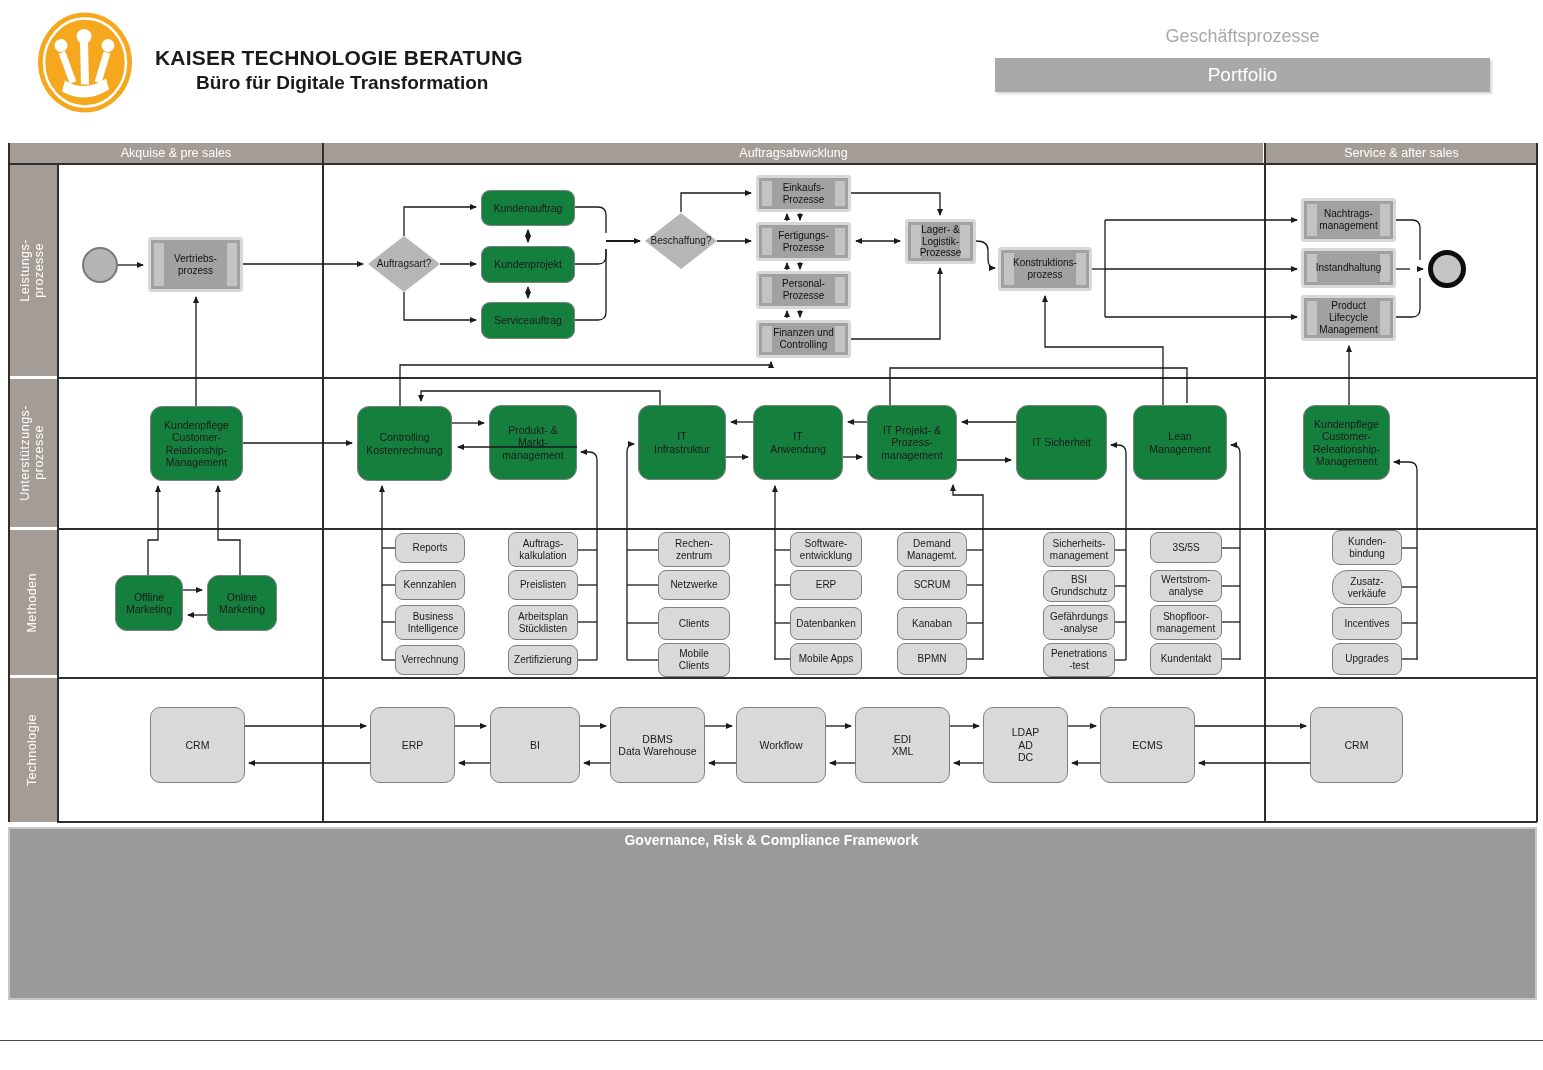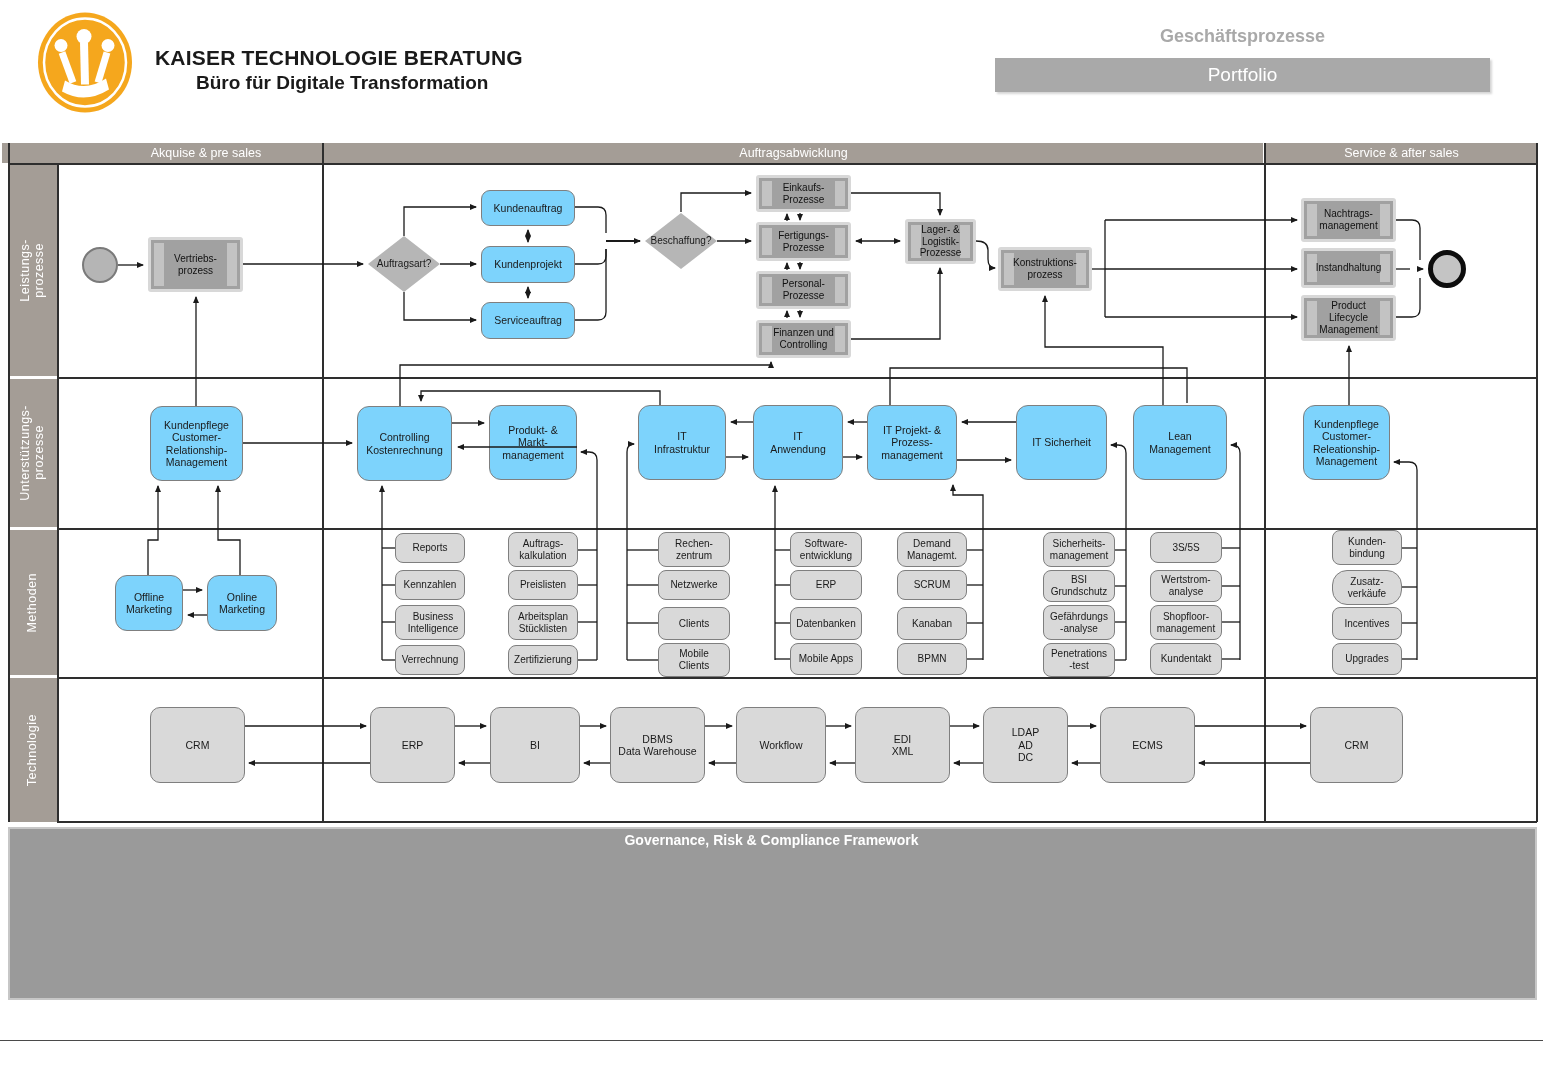--- a/index.html
+++ b/index.html
@@ -3,35 +3,35 @@
 <meta charset="utf-8">
 <style>
   html,body{margin:0;padding:0;background:#fff;}
   #stage{position:relative;width:1543px;height:1070px;background:#fff;overflow:hidden;
          font-family:"Liberation Sans",sans-serif;color:#1a1a1a;}
   
   .logo{position:absolute;left:35px;top:10px;width:100px;height:105px;}
   .co-name{position:absolute;left:155px;top:46px;font-size:21px;font-weight:bold;letter-spacing:.2px;white-space:nowrap;}
   .co-sub{position:absolute;left:196px;top:72px;font-size:19px;font-weight:bold;white-space:nowrap;}
   .doc-title{position:absolute;left:995px;top:26px;width:495px;text-align:center;
-             font-size:18px;font-weight:bold;color:#a9a9a9;}
+             font-size:18px;font-weight:normal;color:#a9a9a9;}
   .doc-bar{position:absolute;left:995px;top:58px;width:495px;height:34px;background:#a9a9a9;
            box-shadow:2px 2px 2px #d6d6d6;display:flex;align-items:center;justify-content:center;
            color:#fff;font-size:19px;}
   
   .lane-head{position:absolute;top:143px;height:20px;background:#a49d96;color:#fff;
              display:flex;align-items:center;justify-content:center;font-size:12.5px;}
   .row-label{position:absolute;left:8px;width:49px;background:#a49d96;color:#fff;
              display:flex;align-items:center;justify-content:center;font-size:12.5px;letter-spacing:.5px;}
   .row-label span{writing-mode:vertical-rl;transform:rotate(180deg);text-align:center;white-space:pre-line;line-height:1.15;}
   .grid{position:absolute;background:#2e2e2e;}
   
   .node{position:absolute;box-sizing:border-box;display:flex;align-items:center;justify-content:center;
         text-align:center;white-space:pre-line;line-height:1.18;}
-  .task{background:#7dd3fc;border:1.4px solid #7f7f7f;border-radius:9px;font-size:10.5px;}
+  .task{background:#15803d;border:1.4px solid #7f7f7f;border-radius:9px;font-size:10.5px;}
   .big{border-radius:12px;}
   .method{background:#d9d9d9;border:1.3px solid #7f7f7f;border-radius:8px;font-size:10px;}
   .tech{background:#d9d9d9;border:1.4px solid #7f7f7f;border-radius:10px;font-size:10.5px;}
   .gov{background:#dcdcdc;border:1.3px solid #858585;border-radius:7px;font-size:10.5px;}
   .sub{background:#a1a1a1;border:3px solid #d8d8d8;border-radius:3px;font-size:10px;color:#111;}
   .sub i{position:absolute;top:3px;bottom:3px;width:10px;background:#c3c3c3;font-style:normal;}
   .sub i.l{left:3px}.sub i.r{right:3px}
   .sub b{position:relative;z-index:2;font-weight:normal;}
   .dec{background:#b6b6b6;clip-path:polygon(50% 0,100% 50%,50% 100%,0 50%);font-size:10px;}
   .evt-start{background:#b5b5b5;border:2px solid #7a7a7a;border-radius:50%;}
@@ -62,21 +62,21 @@
     <circle cx="49" cy="24" r="7.5" fill="#fff"></circle>
     <circle cx="73" cy="33" r="6.5" fill="#fff"></circle>
   </svg>
   <div class="co-name">KAISER TECHNOLOGIE BERATUNG</div>
   <div class="co-sub">Büro für Digitale Transformation</div>
   <div class="doc-title">Geschäftsprozesse</div>
   <div class="doc-bar">
     <span>Portfolio</span>
   </div>
 
-  <div class="lane-head" style="left:2px;width:336px;padding-left:36px;">Akquise &amp; pre sales</div>
+  <div class="lane-head" style="left:8px;width:336px;">Akquise &amp; pre sales</div>
   <div class="lane-head" style="left:324px;width:939px;text-align:center;">Auftragsabwicklung</div>
   <div class="lane-head" style="left:1266px;width:271px;">Service &amp; after sales</div>
 
   <div class="row-label" style="top:165px;height:211px;">
       <span>Leistungs-
 prozesse</span>
     </div>
   <div class="row-label" style="top:379px;height:148px;">
       <span>Unterstützungs-
 prozesse</span>

